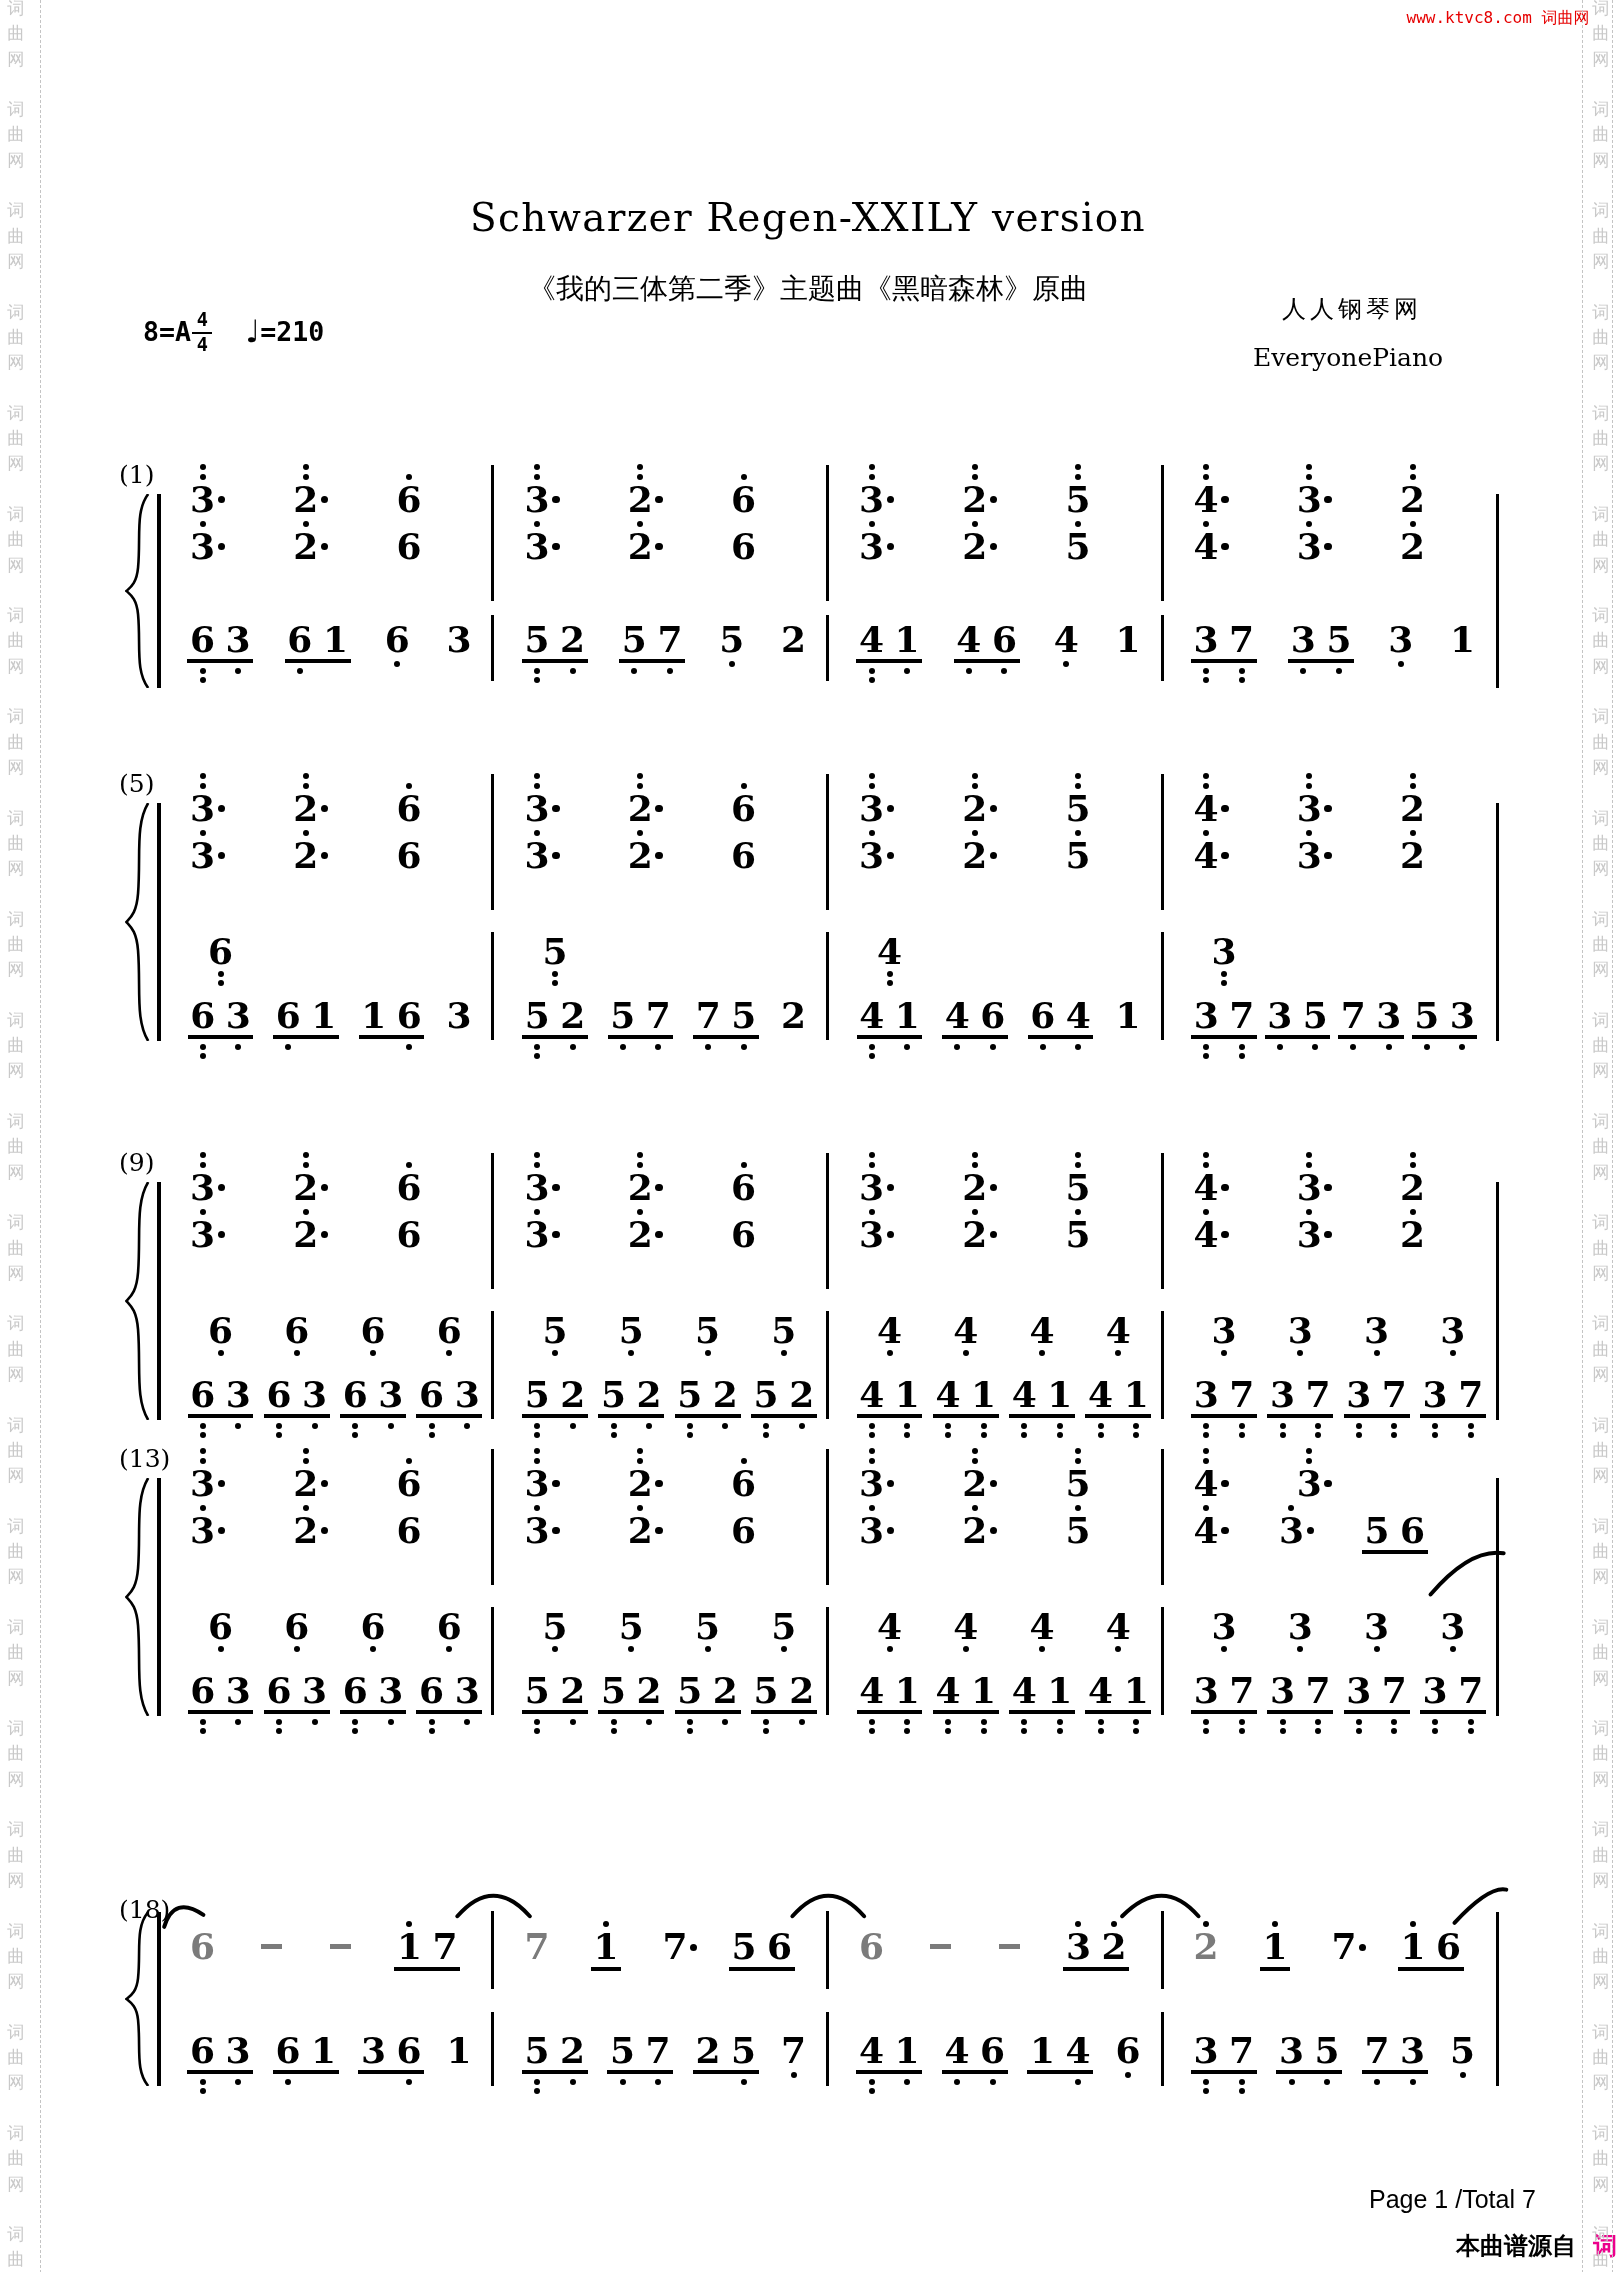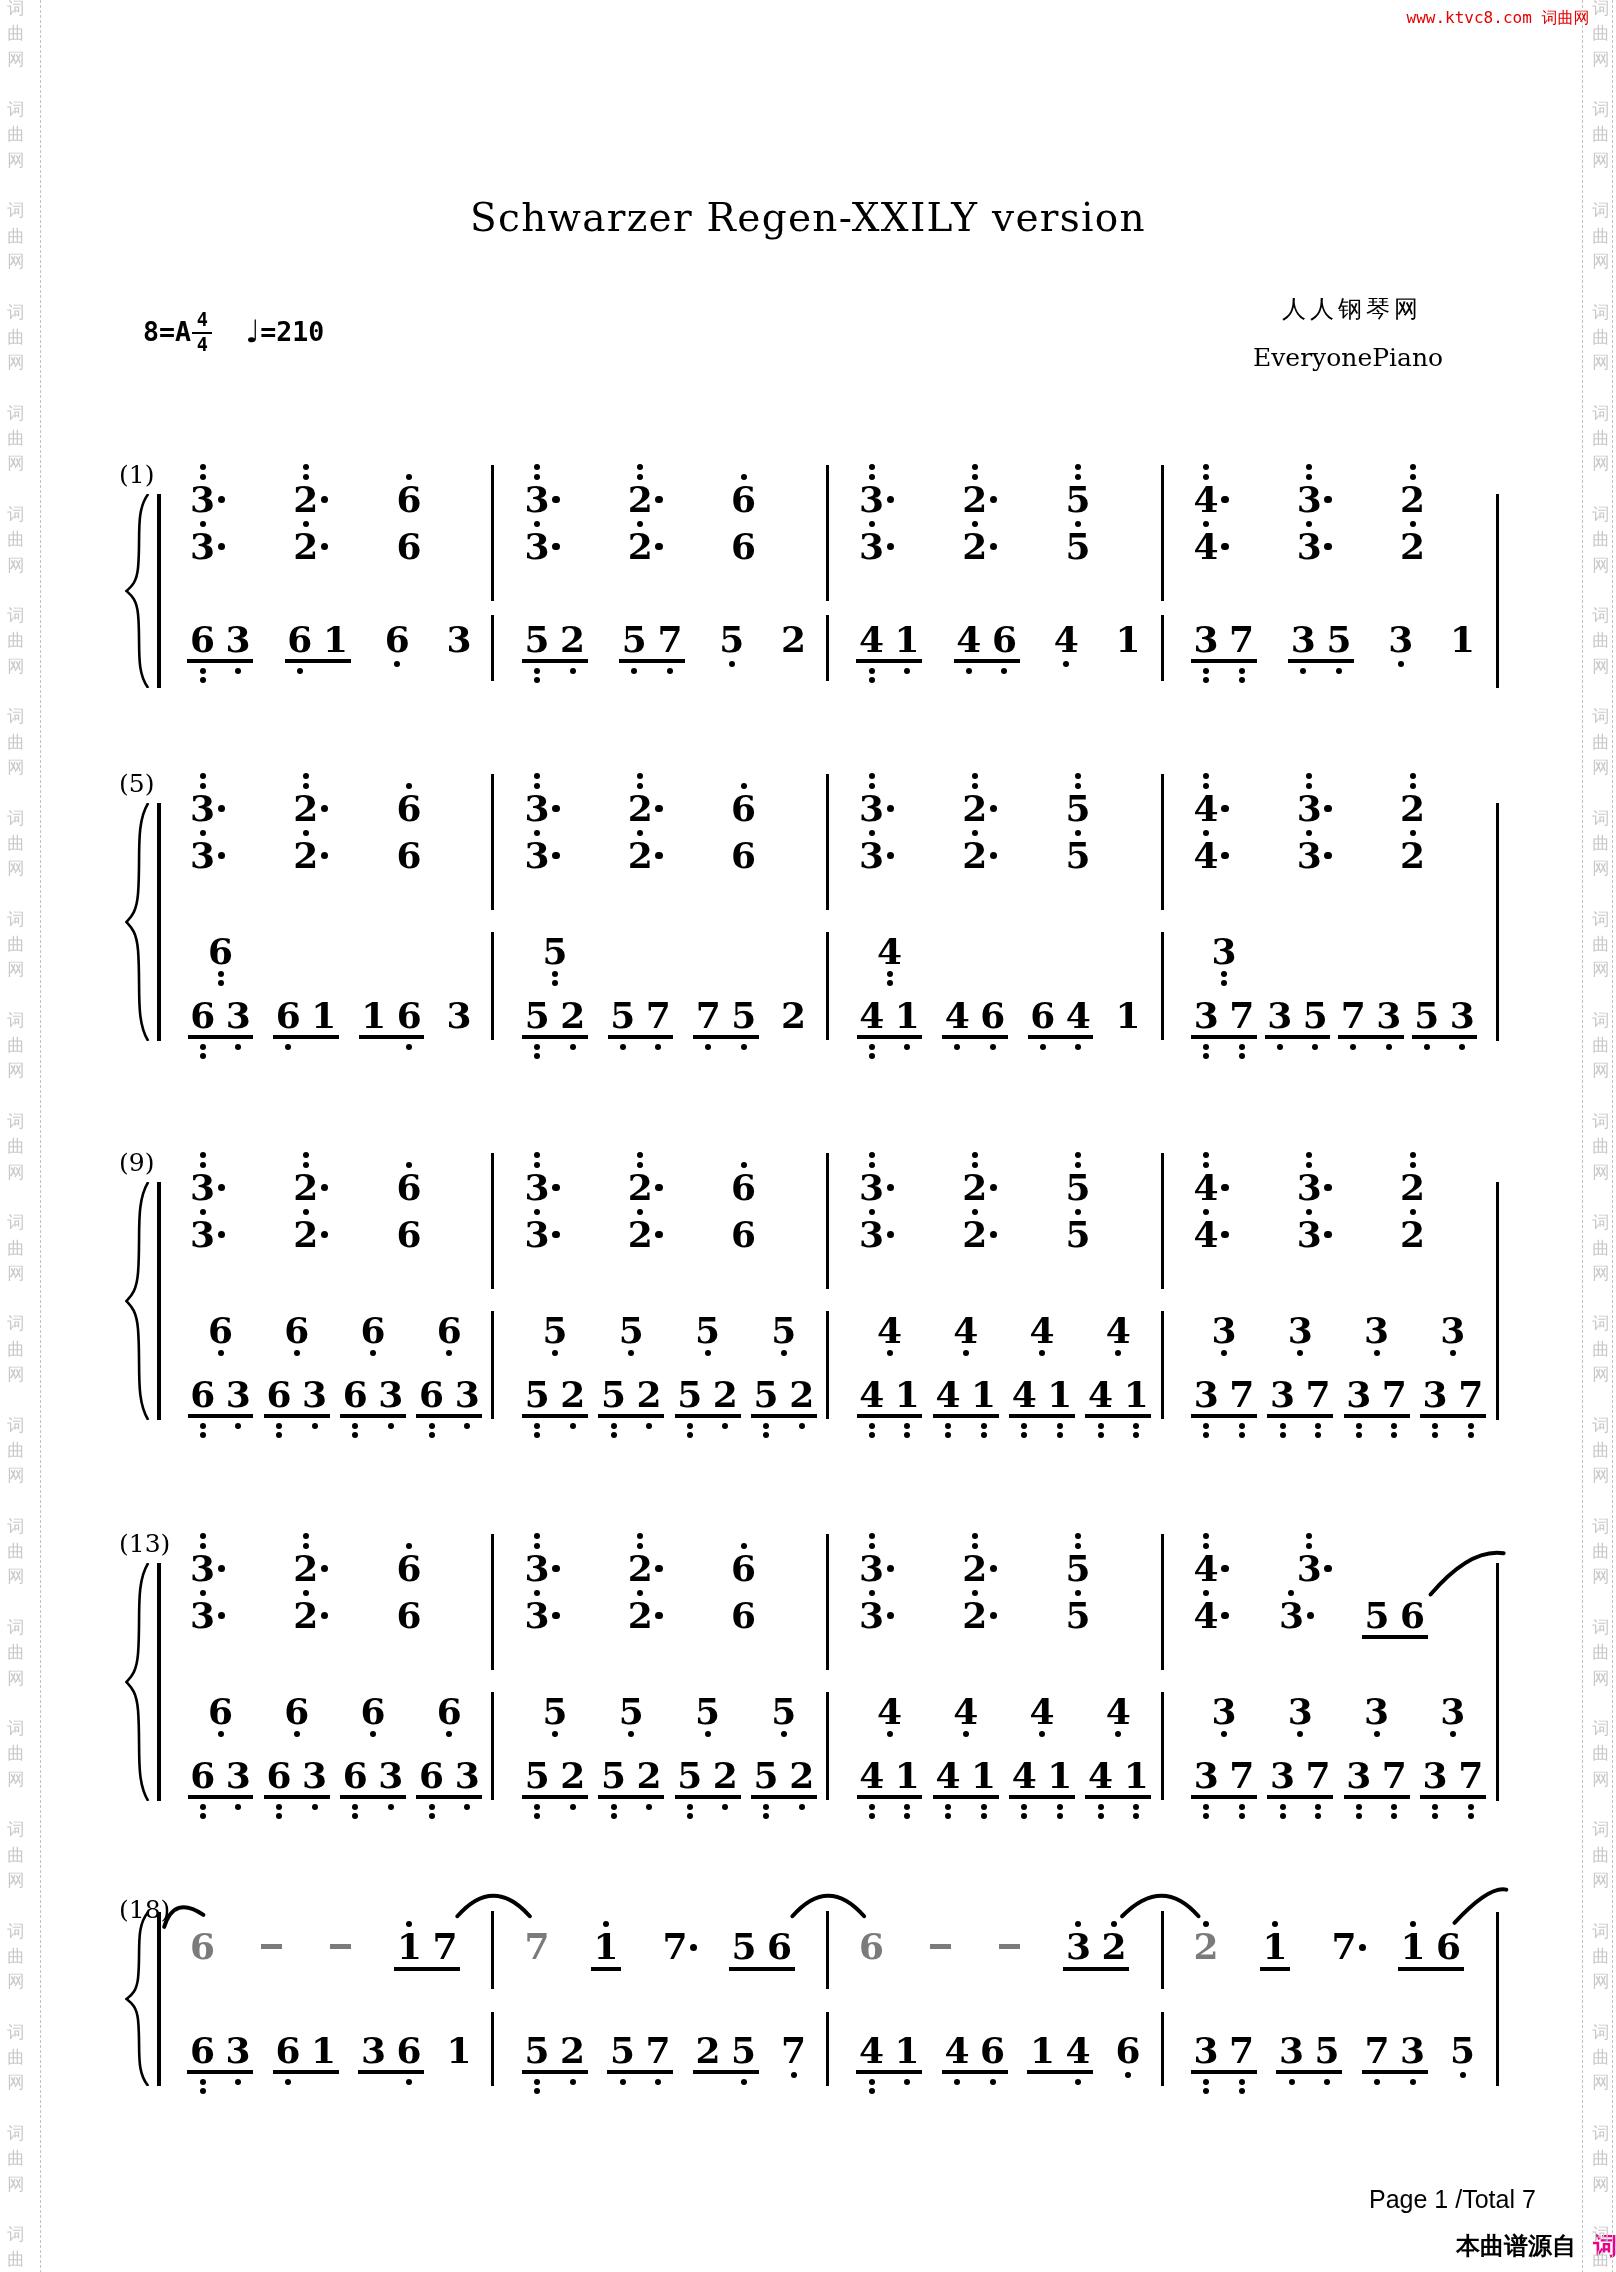--- a/index.html
+++ b/index.html
@@ -68,20 +68,21 @@
   svg.ties{position:absolute;left:0;top:0;pointer-events:none;}
 </style>
 </head>
 <body>
 
 <div id="page">
 
   <div class="top-red">www.ktvc8.com 词曲网</div>
 
   <div class="title">Schwarzer Regen-XXILY version</div>
+  <div class="subtitle">《我的三体第二季》主题曲《黑暗森林》原曲</div>
   <div class="credit1">人人钢琴网</div>
   <div class="credit2">EveryonePiano</div>
 
   <div class="keytempo">
     <span>8=A</span>
     <span class="ts">
       <span class="tsn">4</span>
       <span class="tsl"></span>
       <span class="tsn">4</span>
     </span>
@@ -2077,21 +2078,21 @@
             </span>
           </div>
         </div>
         <div class="vline" style="left: 331px; top: 8px; height: 136px;"></div>
         <div class="vline" style="left: 331px; top: 166px; height: 108px;"></div>
         <div class="vline" style="left: 666px; top: 8px; height: 136px;"></div>
         <div class="vline" style="left: 666px; top: 166px; height: 108px;"></div>
         <div class="vline" style="left: 1001px; top: 8px; height: 136px;"></div>
         <div class="vline" style="left: 1001px; top: 166px; height: 108px;"></div>
       </div>
-      <div class="system" style="top: 1526px; height: 279px; text-align: center;">
+      <div class="system" style="top: 1441px; height: 279px; text-align: center;">
         <div class="sys-label">(13)</div>
         <svg class="brace" viewBox="0 0 20 100" preserveAspectRatio="none" style="top: 37px; height: 238px;">
           <path d="M16,0 C7,9 11,22 9,38 C8,46 4,48 1,50 C4,52 8,54 9,62 C11,78 7,91 16,100" fill="none" stroke="#000" stroke-width="2.6" vector-effect="non-scaling-stroke"></path>
         </svg>
         <div class="vline" style="left: -2.7px; top: 37px; height: 238px;"></div>
         <div class="vline" style="left: 1336px; top: 37px; height: 238px;"></div>
         <div class="row" style="top: 0px;">
           <div class="measure mel">
             <span class="grp">
               <span class="gd">

